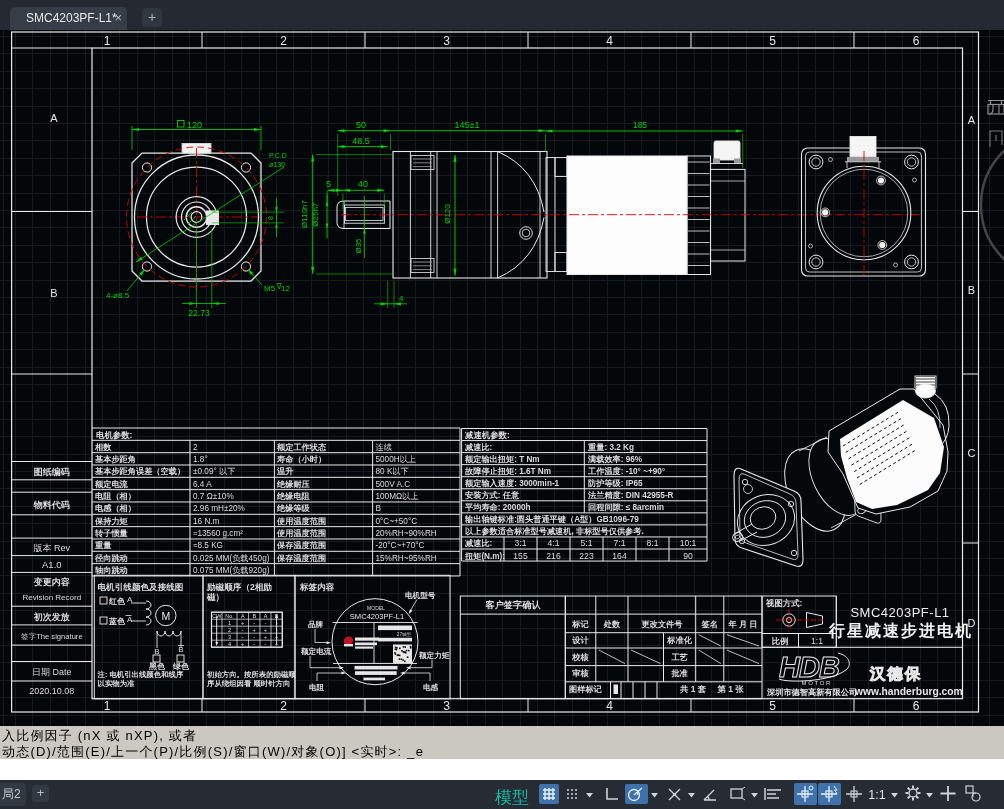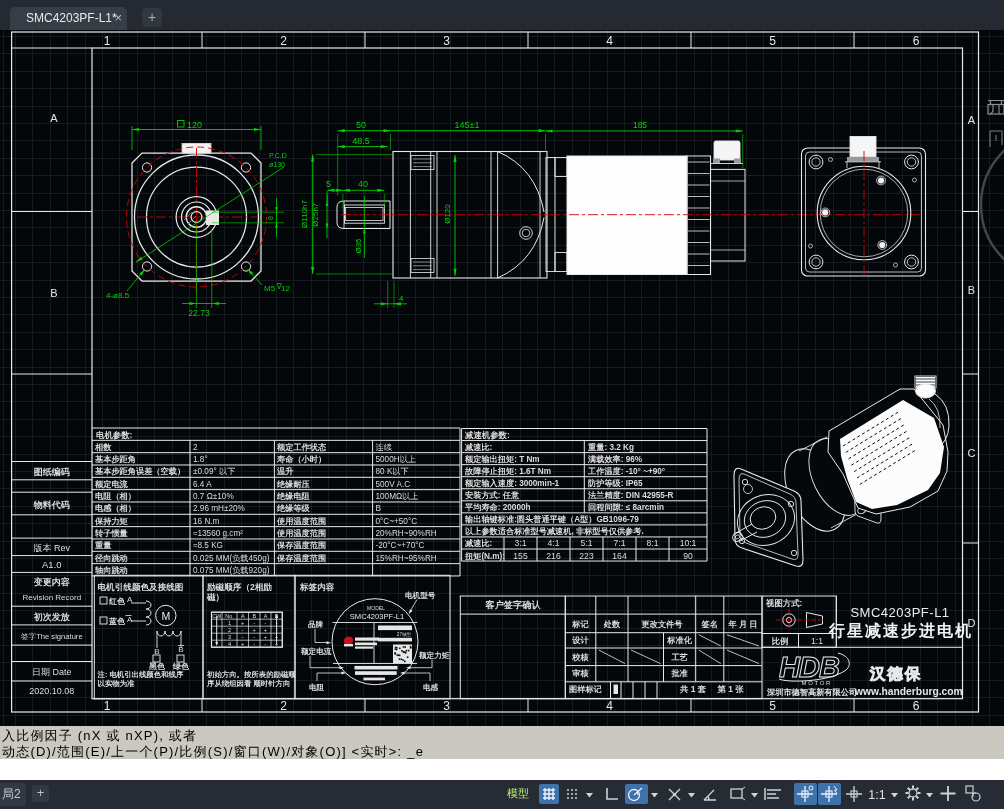--- a/index.html
+++ b/index.html
@@ -8,21 +8,21 @@
 #plustab{position:absolute;left:142px;top:8px;width:20px;height:19px;background:#30373f;border-radius:4px;color:#aab0b7;font-size:14px;text-align:center;line-height:18px;}
 #canvas{position:absolute;left:0;top:30px;width:1004px;height:696px;background:#04070a;
 background-image:repeating-linear-gradient(to right,#171b21 0,#171b21 1px,transparent 1px,transparent 17.4px),repeating-linear-gradient(to bottom,#171b21 0,#171b21 1px,transparent 1px,transparent 17.4px);
 background-position:15px 6px;}
 #cmd{position:absolute;left:0;top:726px;width:1004px;height:33px;background:#cbc8c2;color:#000;font-size:13px;letter-spacing:1.2px;}
 #cmd div{position:absolute;left:2px;white-space:pre;}
 #white{position:absolute;left:0;top:759px;width:1004px;height:21px;background:#fff;}
 #status{position:absolute;left:0;top:780px;width:1004px;height:35px;background:#262b34;}
 #ltab{position:absolute;left:-8px;top:3px;width:34px;height:23px;background:#323943;border-radius:4px;color:#c6cacf;font-size:12px;line-height:22px;padding-left:10px;}
 #lplus{position:absolute;left:32px;top:5px;width:17px;height:17px;background:#323943;border-radius:3px;color:#b9bfc6;font-size:13px;text-align:center;line-height:16px;}
-#model{position:absolute;left:507px;top:6px;color:#bef264;font-size:11px;}
+#model{position:absolute;left:495px;top:6px;color:#14b8a6;font-size:17px;}
 svg{position:absolute;left:0;top:0;}
 </style></head><body>
 <div id="tabbar">
     <div id="tab">SMC4203PF-L1*<span class="x">×</span></div>
     <div id="plustab">+</div>
   </div>
 <div id="canvas">
     <svg width="1004" height="696" viewBox="0 30 1004 696">
       <rect x="11.6" y="32" width="966.9" height="680" stroke="#e9e9e9" stroke-width="1.2" fill="none"></rect>
       <rect x="92" y="48" width="870.5" height="650.7" stroke="#e9e9e9" stroke-width="1.2" fill="none"></rect>

